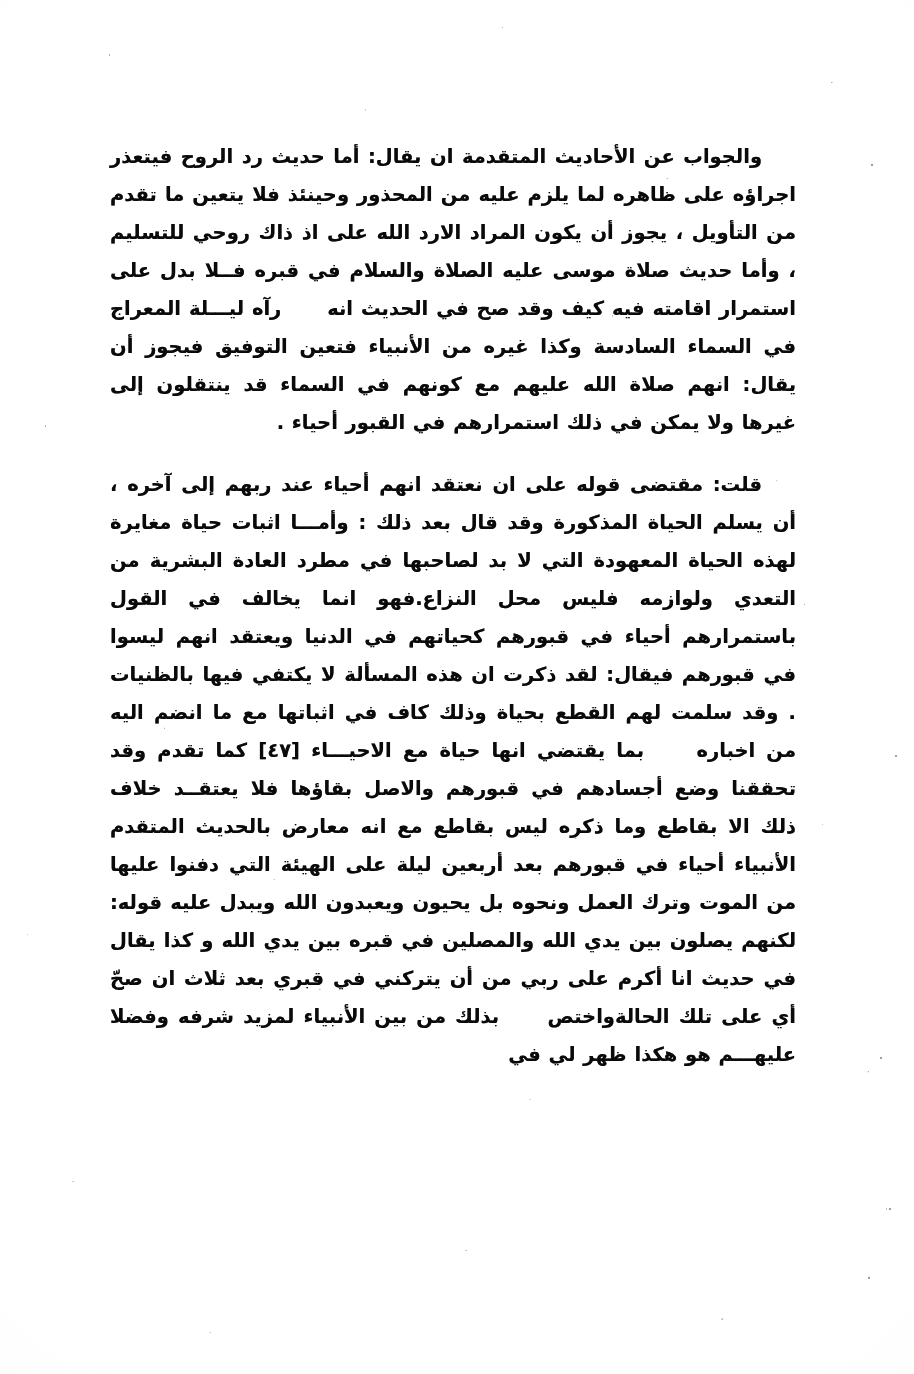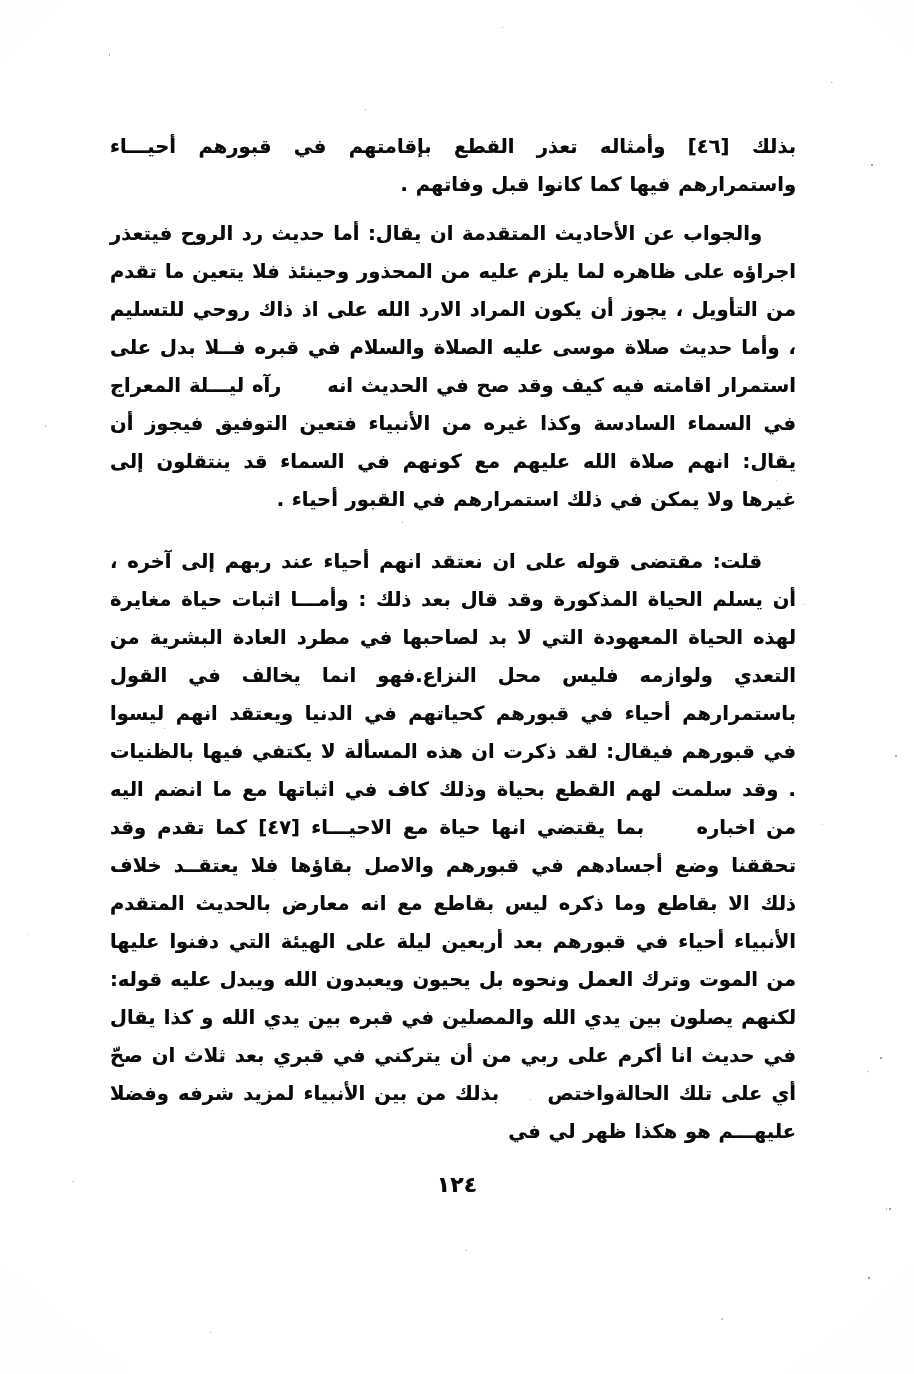--- a/index.html
+++ b/index.html
@@ -166,23 +166,21 @@
 
 <div class="page">
 
   <div class="scan-tone"></div>
   <div class="scan-speckle"></div>
   <div class="scan-speckle b"></div>
   <div class="edge-marks"></div>
 
   <div class="text-block">
 
-    <p class="para para-1"><span>بذلك </span><span class="marker">[٤٦]</span><span> وأمثاله تعذر القطع بإقامتهم  في  قبورهم أحيـــاء  واستمرارهم فيها  كما كانوا قبل وفاتهم .</span></p>
 
     <p class="para para-2 indent"><span>والجواب عن الأحاديث المتقدمة ان يقال: أما حديث رد الروح  فيتعذر اجراؤه على ظاهره لما يلزم عليه من المحذور وحينئذ فلا يتعين  ما  تقدم من التأويل ، يجوز أن يكون المراد الارد الله على اذ ذاك روحي للتسليم ، وأما حديث صلاة موسى عليه الصلاة والسلام في قبره فــلا بدل على استمرار اقامته فيه كيف وقد صح في الحديث انه </span><span class="honorific"></span><span> رآه ليـــلة  المعراج في السماء السادسة وكذا غيره من الأنبياء فتعين التوفيق فيجوز أن يقال: انهم صلاة الله عليهم مع كونهم في السماء قد ينتقلون إلى غيرها ولا يمكن في ذلك استمرارهم في القبور أحياء .</span></p>
 
     <p class="para para-3 indent"><span>قلت: مقتضى قوله على ان نعتقد انهم أحياء عند ربهم إلى آخره ، أن يسلم الحياة المذكورة وقد قال بعد ذلك : وأمـــا اثبات حياة مغايرة لهذه الحياة المعهودة التي لا بد لصاحبها في مطرد العادة البشرية من التعدي ولوازمه فليس محل النزاع.فهو انما يخالف في القول باستمرارهم أحياء في قبورهم كحياتهم في الدنيا ويعتقد انهم ليسوا في قبورهم فيقال: لقد ذكرت ان هذه  المسألة لا يكتفي فيها بالظنيات . وقد سلمت لهم القطع بحياة وذلك  كاف في اثباتها مع ما انضم اليه من اخباره </span><span class="honorific"></span><span> بما  يقتضي انها حياة مع  الاحيـــاء </span><span class="marker">[٤٧]</span><span> كما تقدم وقد تحققنا وضع أجسادهم في قبورهم والاصل بقاؤها فلا  يعتقــد خلاف ذلك الا بقاطع وما ذكره ليس بقاطع مع انه معارض بالحديث المتقدم الأنبياء أحياء في قبورهم بعد أربعين ليلة على الهيئة التي دفنوا عليها من الموت وترك العمل ونحوه بل يحيون ويعبدون الله ويبدل عليه  قوله: لكنهم  يصلون بين يدي الله والمصلين في قبره بين يدي الله و كذا يقال في حديث  انا  أكرم على ربي من أن يتركني في قبري بعد ثلاث ان صحّ أي على تلك الحالةواختص </span><span class="honorific"></span><span> بذلك من بين الأنبياء لمزيد شرفه وفضلا عليهـــم هو هكذا ظهر لي في</span></p>
 
   </div>
 
-  <div class="page-number">١٢٤</div>
 
 </div>
 
 </body></html>

